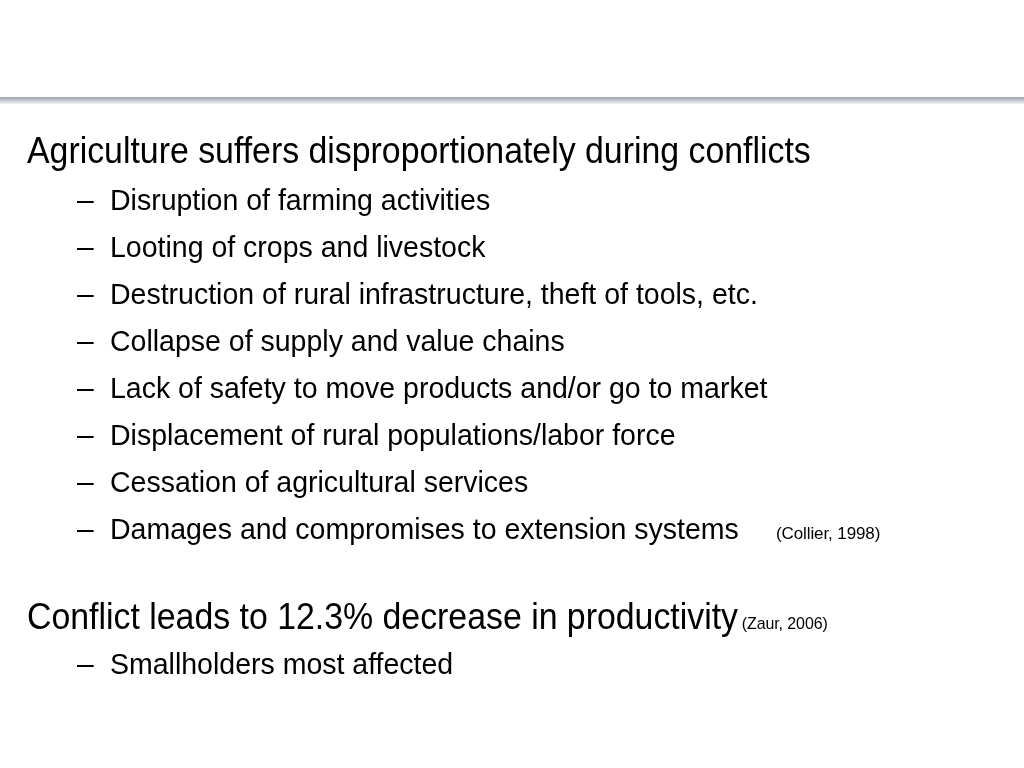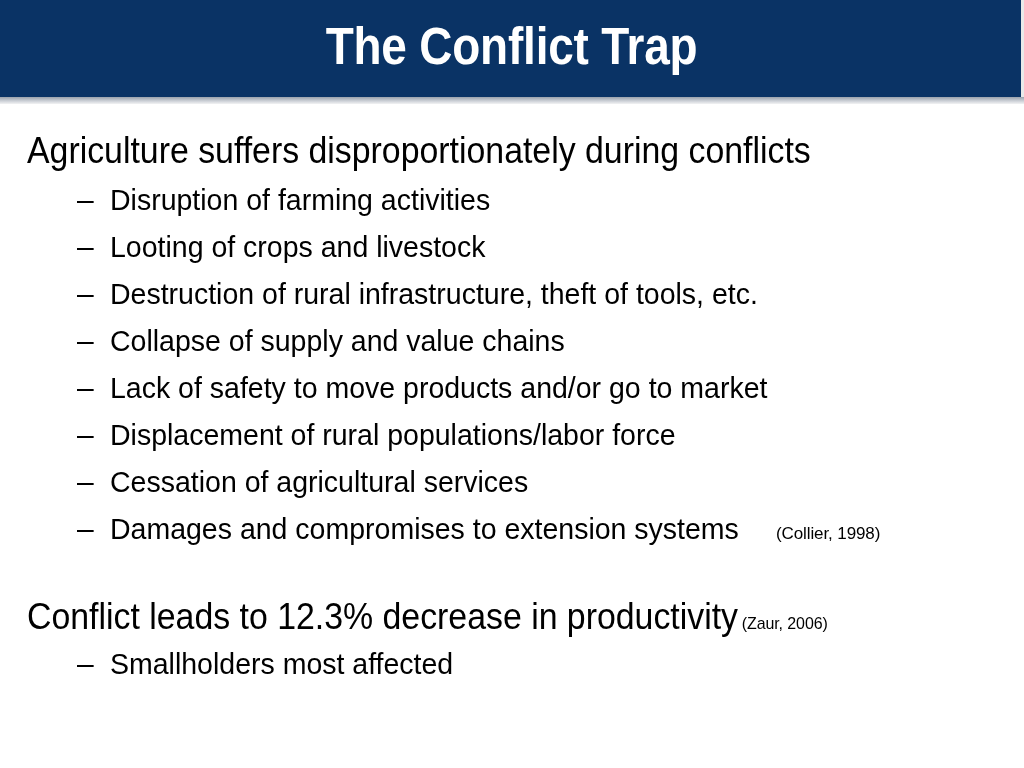--- a/index.html
+++ b/index.html
@@ -121,24 +121,20 @@
 
   .group-gap { height: 44px; }
 
   .lvl1-second { margin-bottom: 2px; }
 </style>
 </head>
 <body>
 
 <div class="slide">
 
-  <div class="title-bar">
-    <div class="title-text">The Conflict Trap</div>
-    <div class="title-bar-edge-right"></div>
-  </div>
   <div class="title-shadow"></div>
 
   <div class="body-area">
 
     <div>
       <div class="lvl1">Agriculture suffers disproportionately during conflicts</div>
 
       <div class="bullet-list">
 
         <div class="bullet">

